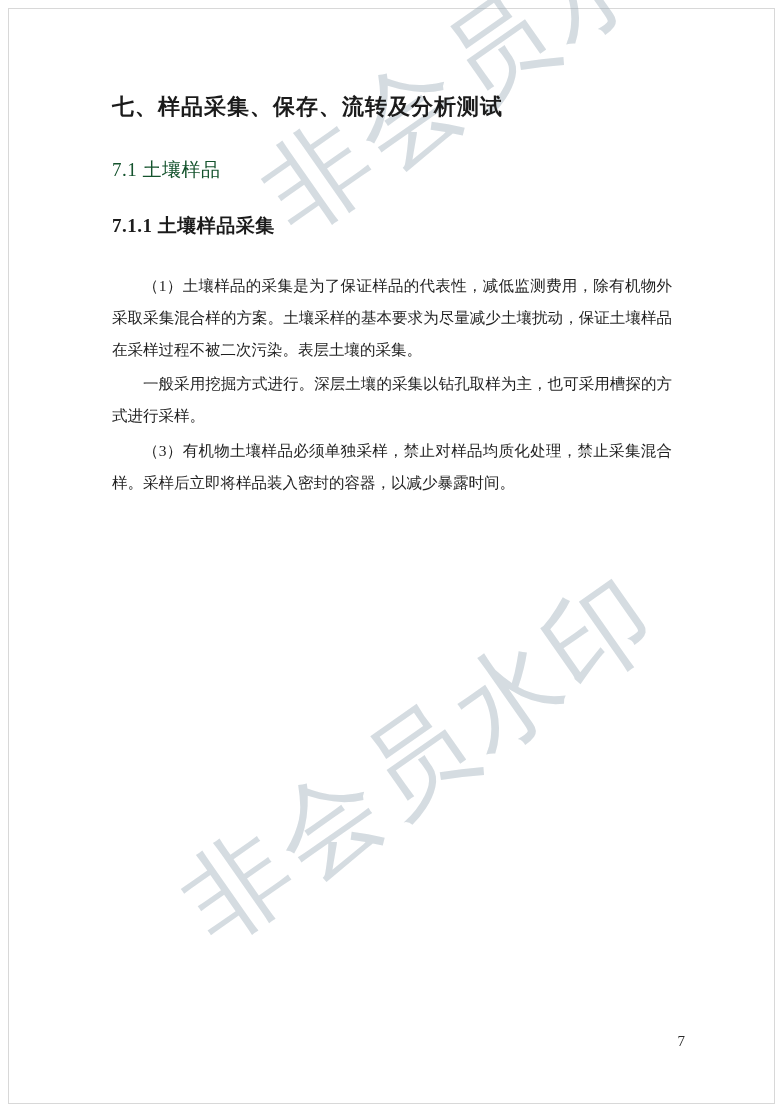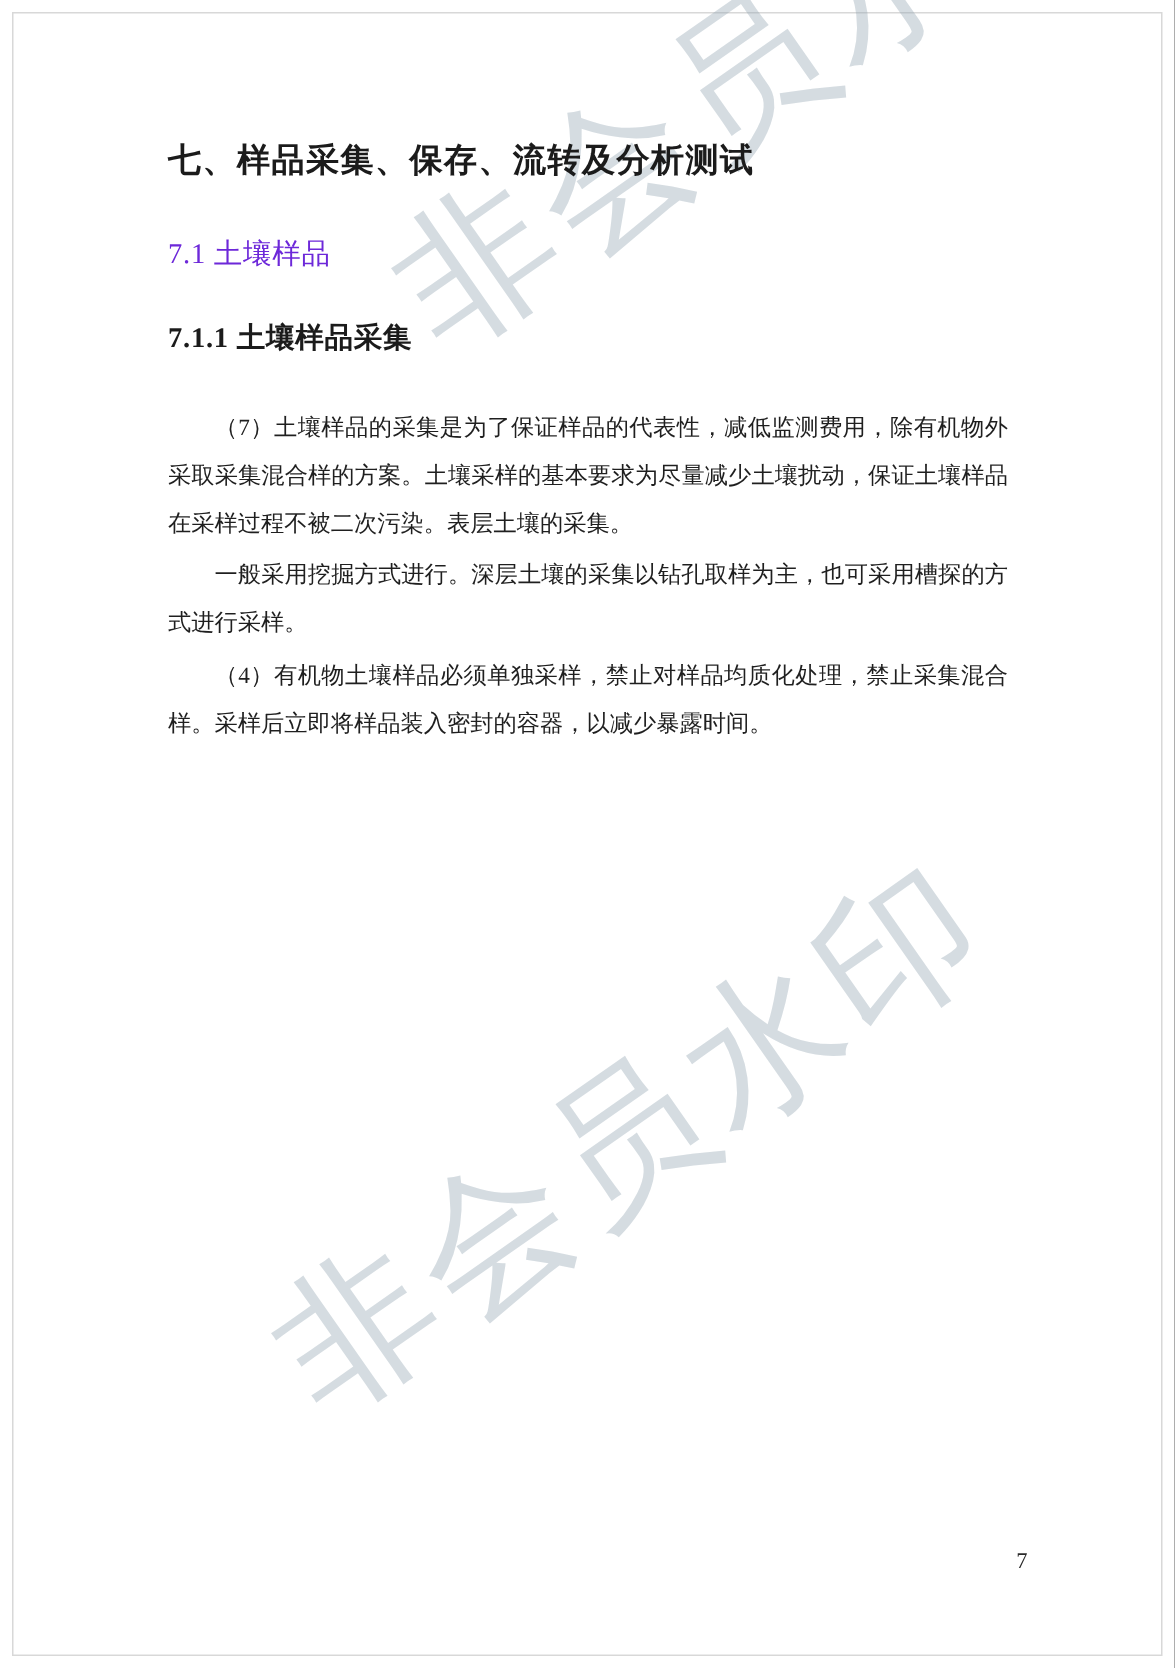--- a/index.html
+++ b/index.html
@@ -39,21 +39,21 @@
     font-size: 22px;
     color: #1b1b1b;
     letter-spacing: 1px;
     margin: 0 0 34px 0;
     line-height: 1.4;
   }
   .h2 {
     font-family: "Liberation Serif", "DejaVu Serif", serif;
     font-weight: normal;
     font-size: 19px;
-    color: #6d28d9;
+    color: #14532d;
     letter-spacing: 0.5px;
     margin: 0 0 30px 0;
     line-height: 1.4;
   }
   .h3 {
     font-family: "Liberation Serif", "DejaVu Serif", serif;
     font-weight: bold;
     font-size: 19px;
     color: #1b1b1b;
     letter-spacing: 0.5px;
@@ -107,20 +107,20 @@
   <div class="page-border"></div>
 
   <div class="watermark wm-1">非会员水印</div>
   <div class="watermark wm-2">非会员水印</div>
 
   <div class="content">
     <h1 class="h1">七、样品采集、保存、流转及分析测试</h1>
     <h2 class="h2">7.1 土壤样品</h2>
     <h3 class="h3">7.1.1 土壤样品采集</h3>
 
-    <p class="para">（7）土壤样品的采集是为了保证样品的代表性，减低监测费用，除有机物外采取采集混合样的方案。土壤采样的基本要求为尽量减少土壤扰动，保证土壤样品在采样过程不被二次污染。表层土壤的采集。</p>
+    <p class="para">（1）土壤样品的采集是为了保证样品的代表性，减低监测费用，除有机物外采取采集混合样的方案。土壤采样的基本要求为尽量减少土壤扰动，保证土壤样品在采样过程不被二次污染。表层土壤的采集。</p>
     <p class="para">一般采用挖掘方式进行。深层土壤的采集以钻孔取样为主，也可采用槽探的方式进行采样。</p>
-    <p class="para">（4）有机物土壤样品必须单独采样，禁止对样品均质化处理，禁止采集混合样。采样后立即将样品装入密封的容器，以减少暴露时间。</p>
+    <p class="para">（3）有机物土壤样品必须单独采样，禁止对样品均质化处理，禁止采集混合样。采样后立即将样品装入密封的容器，以减少暴露时间。</p>
   </div>
 
   <div class="page-number">7</div>
 
 </div>
 
 </body></html>

